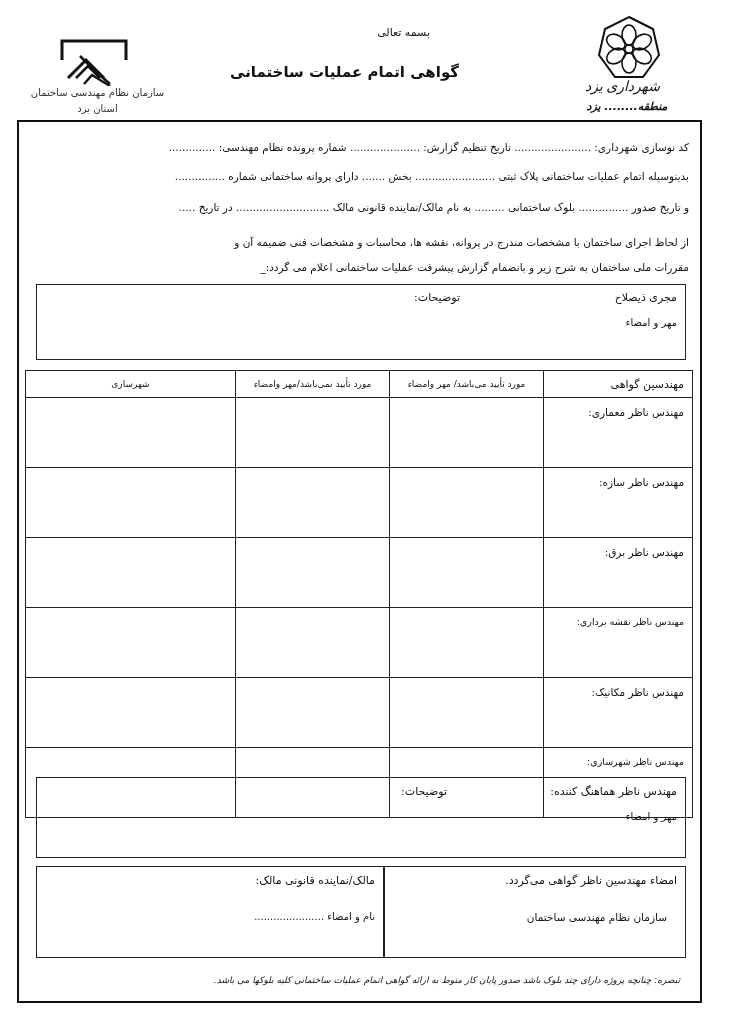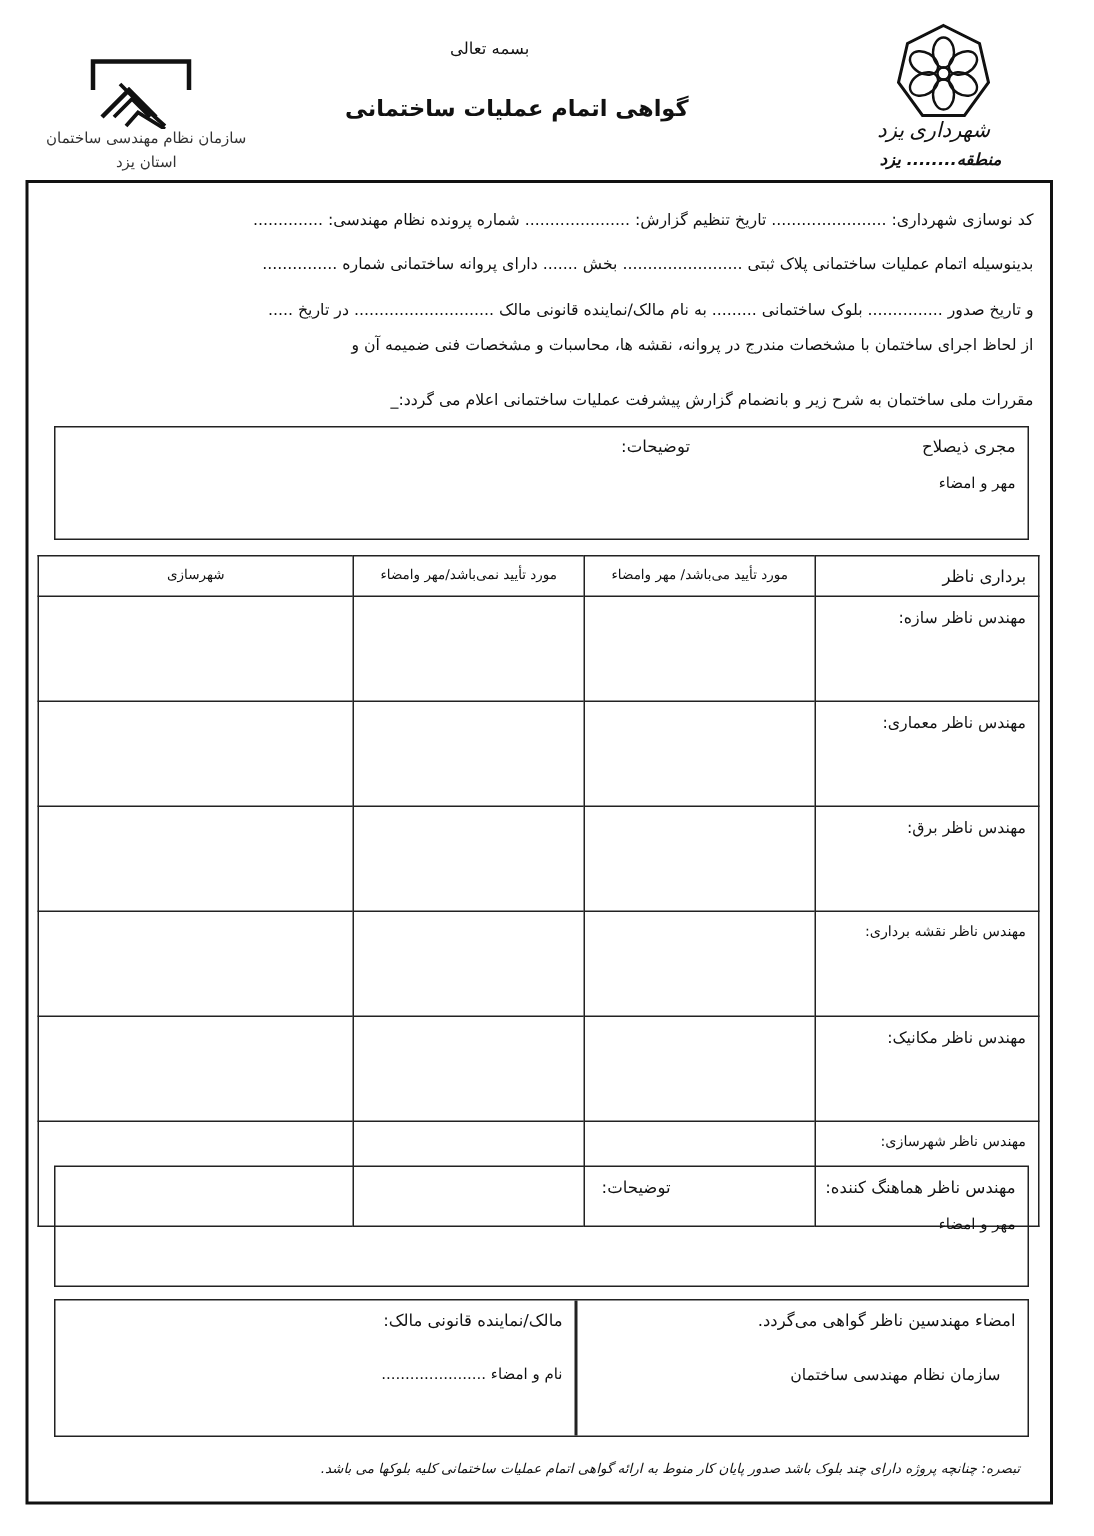--- a/index.html
+++ b/index.html
@@ -3,21 +3,21 @@
 <meta charset="utf-8">
 <style>
   html, body { margin: 0; padding: 0; background: #ffffff; }
   body { width: 729px; height: 1024px; position: relative; overflow: hidden;
          font-family: "DejaVu Sans", sans-serif; color: #111; }
   .abs { position: absolute; }
   .rtl { direction: rtl; unicode-bidi: embed; }
   .t { white-space: nowrap; }
 
   
-  .basmala { left: 300px; top: 26px; width: 130px; text-align: left; font-size: 11px; }
+  .basmala { left: 300px; top: 26px; width: 130px; text-align: right; font-size: 11px; }
   .title { left: 230px; top: 63px; width: 270px; text-align: left; font-size: 15px; font-weight: bold; }
   .org-logo { left: 58px; top: 38px; width: 72px; height: 48px; }
   .org-name { left: 20px; top: 87px; width: 155px; text-align: center; font-size: 10px; color: #333; }
   .org-prov { left: 20px; top: 103px; width: 155px; text-align: center; font-size: 10px; color: #333; }
   .city-logo { left: 595px; top: 15px; width: 68px; height: 68px; }
   .city-script { left: 598px; top: 78px; width: 62px; text-align: center; font-size: 14px; font-style: italic; font-family: Liberation Serif, serif; }
   .region { left: 572px; top: 100px; width: 110px; text-align: center; font-size: 11px; font-weight: bold; font-style: italic; }
 
   
   .frame { left: 17px; top: 120px; width: 685px; height: 883px; border: 2px solid #111; box-sizing: border-box; }
@@ -66,53 +66,53 @@
   </g>
 </svg>
 <div class="abs rtl t city-script">شهرداری یزد</div>
 <div class="abs rtl t region">منطقه........ یزد</div>
 
 <div class="abs frame"></div>
 
 <div class="abs rtl t line" style="top:141px;">کد نوسازی شهرداری: ....................... تاریخ تنظیم گزارش: ..................... شماره پرونده نظام مهندسی: ..............</div>
 <div class="abs rtl t line" style="top:170px;">بدینوسیله اتمام عملیات ساختمانی پلاک ثبتی ........................ بخش ....... دارای پروانه ساختمانی شماره ...............</div>
 <div class="abs rtl t line" style="top:201px;">و تاریخ صدور ............... بلوک ساختمانی ......... به نام مالک/نماینده قانونی مالک ............................ در تاریخ .....</div>
-<div class="abs rtl t line" style="top:224px;">از لحاظ اجرای ساختمان با مشخصات مندرج در پروانه، نقشه ها، محاسبات و مشخصات فنی ضمیمه آن و</div>
+<div class="abs rtl t line" style="top:236px;">از لحاظ اجرای ساختمان با مشخصات مندرج در پروانه، نقشه ها، محاسبات و مشخصات فنی ضمیمه آن و</div>
 <div class="abs rtl t line" style="top:261px;">مقررات ملی ساختمان به شرح زیر و بانضمام گزارش پیشرفت عملیات ساختمانی اعلام می گردد:_</div>
 
 <div class="abs box" style="left:36px; top:284px; width:650px; height:76px;">
   <div class="abs rtl t lbl" style="right:8px; top:6px;">مجری ذیصلاح</div>
   <div class="abs rtl t lbl" style="right:225px; top:6px;">توضیحات:</div>
   <div class="abs rtl t lbl" style="right:8px; top:32px; font-size:10px;">مهر و امضاء</div>
 </div>
 
 <table class="eng" dir="rtl">
   <colgroup>
     <col style="width:149px">
       <col style="width:154px">
       <col style="width:154px">
       <col style="width:210px">
   </colgroup>
   <thead>
     <tr>
-      <th class="first">برداری ناظر</th>
+      <th class="first">مهندسین گواهی</th>
       <th>مورد تأیید می‌باشد/ مهر وامضاء</th>
       <th>مورد تأیید نمی‌باشد/مهر وامضاء</th>
       <th>شهرسازی</th>
     </tr>
   </thead>
   <tbody>
     <tr>
-      <td class="name">مهندس ناظر سازه:</td>
+      <td class="name">مهندس ناظر معماری:</td>
       <td></td>
         <td></td>
         <td></td>
     </tr>
     <tr>
-      <td class="name">مهندس ناظر معماری:</td>
+      <td class="name">مهندس ناظر سازه:</td>
       <td></td>
         <td></td>
         <td></td>
     </tr>
     <tr>
       <td class="name">مهندس ناظر برق:</td>
       <td></td>
         <td></td>
         <td></td>
     </tr>

